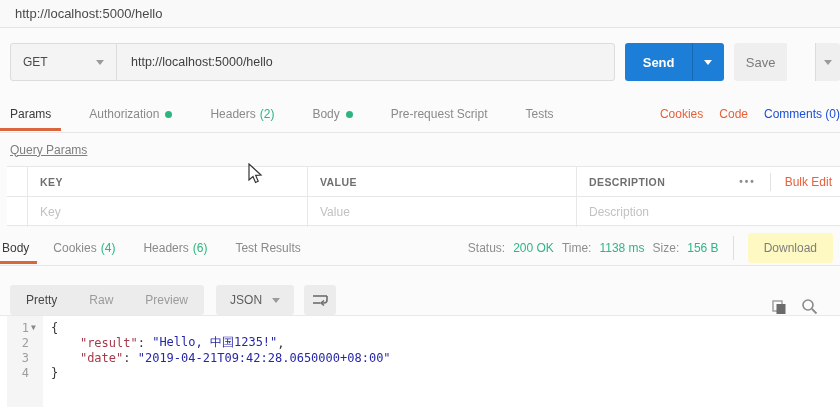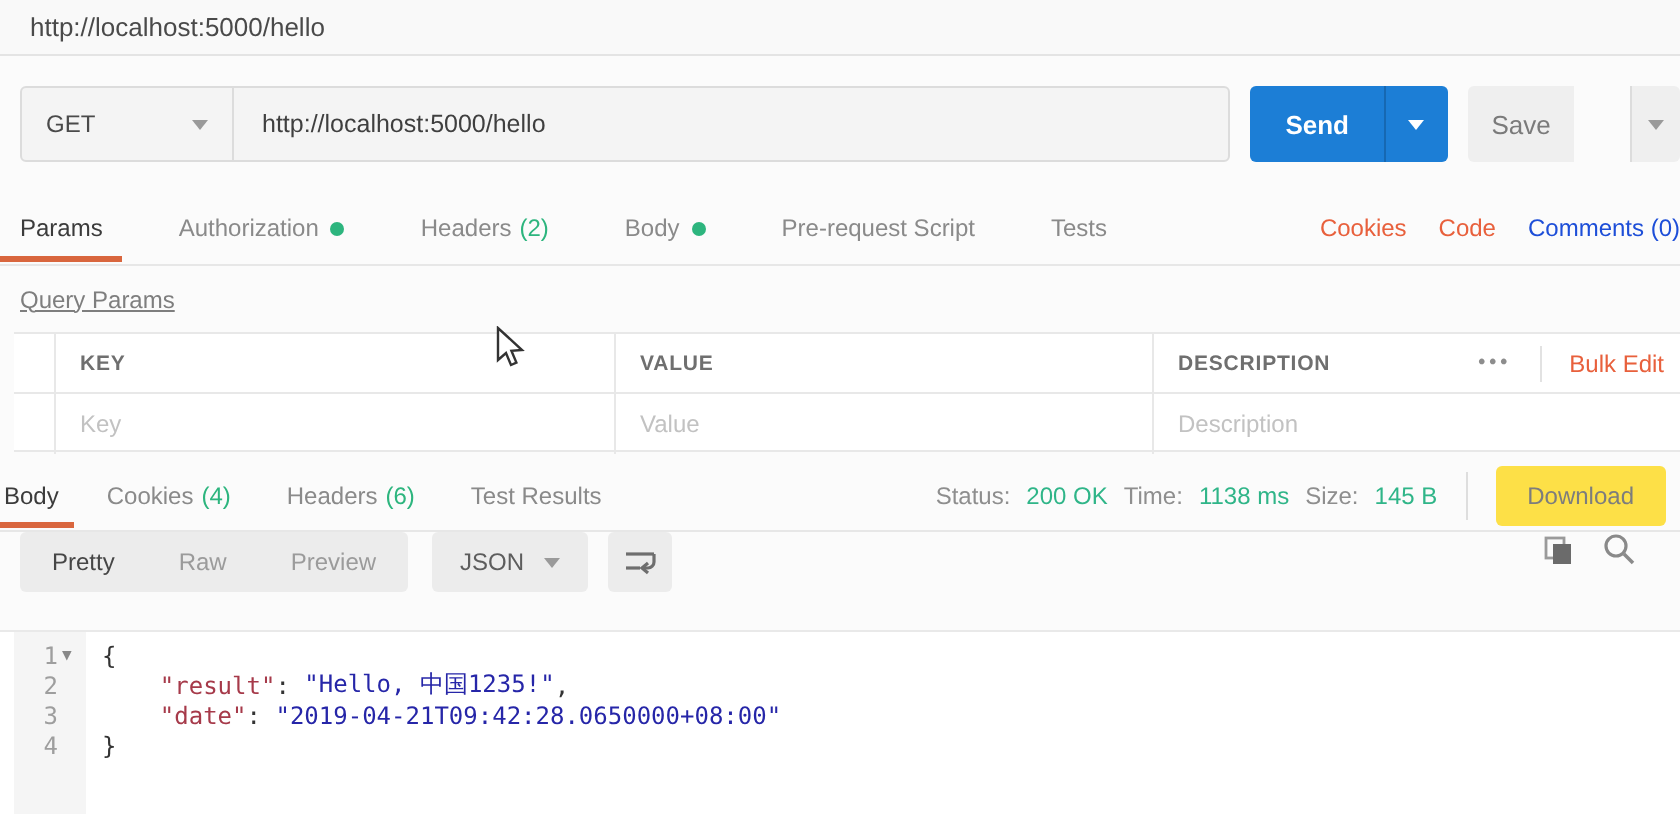--- a/index.html
+++ b/index.html
@@ -77,27 +77,27 @@
   
   .resp-head { height:40px; border-bottom:1px solid #e7e7e7; display:flex;
                align-items:stretch; padding-top:5px; }
   .resp-tabs { display:flex; }
   .resp-tabs .rtab { padding:0 8px; margin-right:12px; }
   .resp-tabs .rtab:first-child { padding-left:2px; margin-right:8px; }
   .resp-meta { margin-left:auto; display:flex; align-items:center; gap:8px; padding-right:7px; }
   .meta-label { color:#8e8e8e; }
   .meta-val { color:#2fb588; }
   .meta-sep { width:1px; height:24px; background:#dedede; margin:0 6px; }
-  .download-btn { background:#fde047; border:none; border-radius:3px; height:30px;
+  .download-btn { background:#fef9c3; border:none; border-radius:3px; height:30px;
                   padding:0 16px; color:#7d7d7d; font-size:12px; cursor:pointer;
                   font-family:"Liberation Sans", sans-serif; }
 
   
   .resp-toolbar { height:50px; border-bottom:1px solid #e9e9e9; display:flex;
-                  align-items:flex-start; padding:0 10px; }
+                  align-items:flex-end; padding:0 10px; }
   .seg { display:flex; background:#ececec; border-radius:3px; overflow:hidden; height:30px; }
   .seg .seg-item { padding:0 16px; display:flex; align-items:center; color:#9b9b9b; cursor:pointer; }
   .seg .seg-item.active { color:#464646; }
   .fmt-btn { margin-left:12px; height:30px; background:#ececec; border-radius:3px;
              display:flex; align-items:center; gap:10px; padding:0 14px; color:#5d5d5d; cursor:pointer; }
   .wrap-btn { margin-left:10px; height:30px; width:32px; background:#ececec; border-radius:3px;
               display:flex; align-items:center; justify-content:center; cursor:pointer; }
   .tool-icons { margin-left:auto; display:flex; align-items:center; gap:14px; padding-right:12px; }
   .icon-btn { cursor:pointer; display:flex; align-items:center; }
 
@@ -224,21 +224,21 @@
       <div class="rtab">
         <span>Test Results</span>
       </div>
     </div>
   <div class="resp-meta">
     <span class="meta-label">Status:</span>
     <span class="meta-val">200 OK</span>
     <span class="meta-label">Time:</span>
     <span class="meta-val">1138 ms</span>
     <span class="meta-label">Size:</span>
-    <span class="meta-val">145 B</span>
+    <span class="meta-val">156 B</span>
     <span class="meta-sep"></span>
     <button class="download-btn">Download</button>
   </div>
 </div>
 
 <div class="resp-toolbar">
   <div class="seg" id="view-seg">
       <div class="seg-item active">Pretty</div>
       <div class="seg-item">Raw</div>
       <div class="seg-item">Preview</div>

